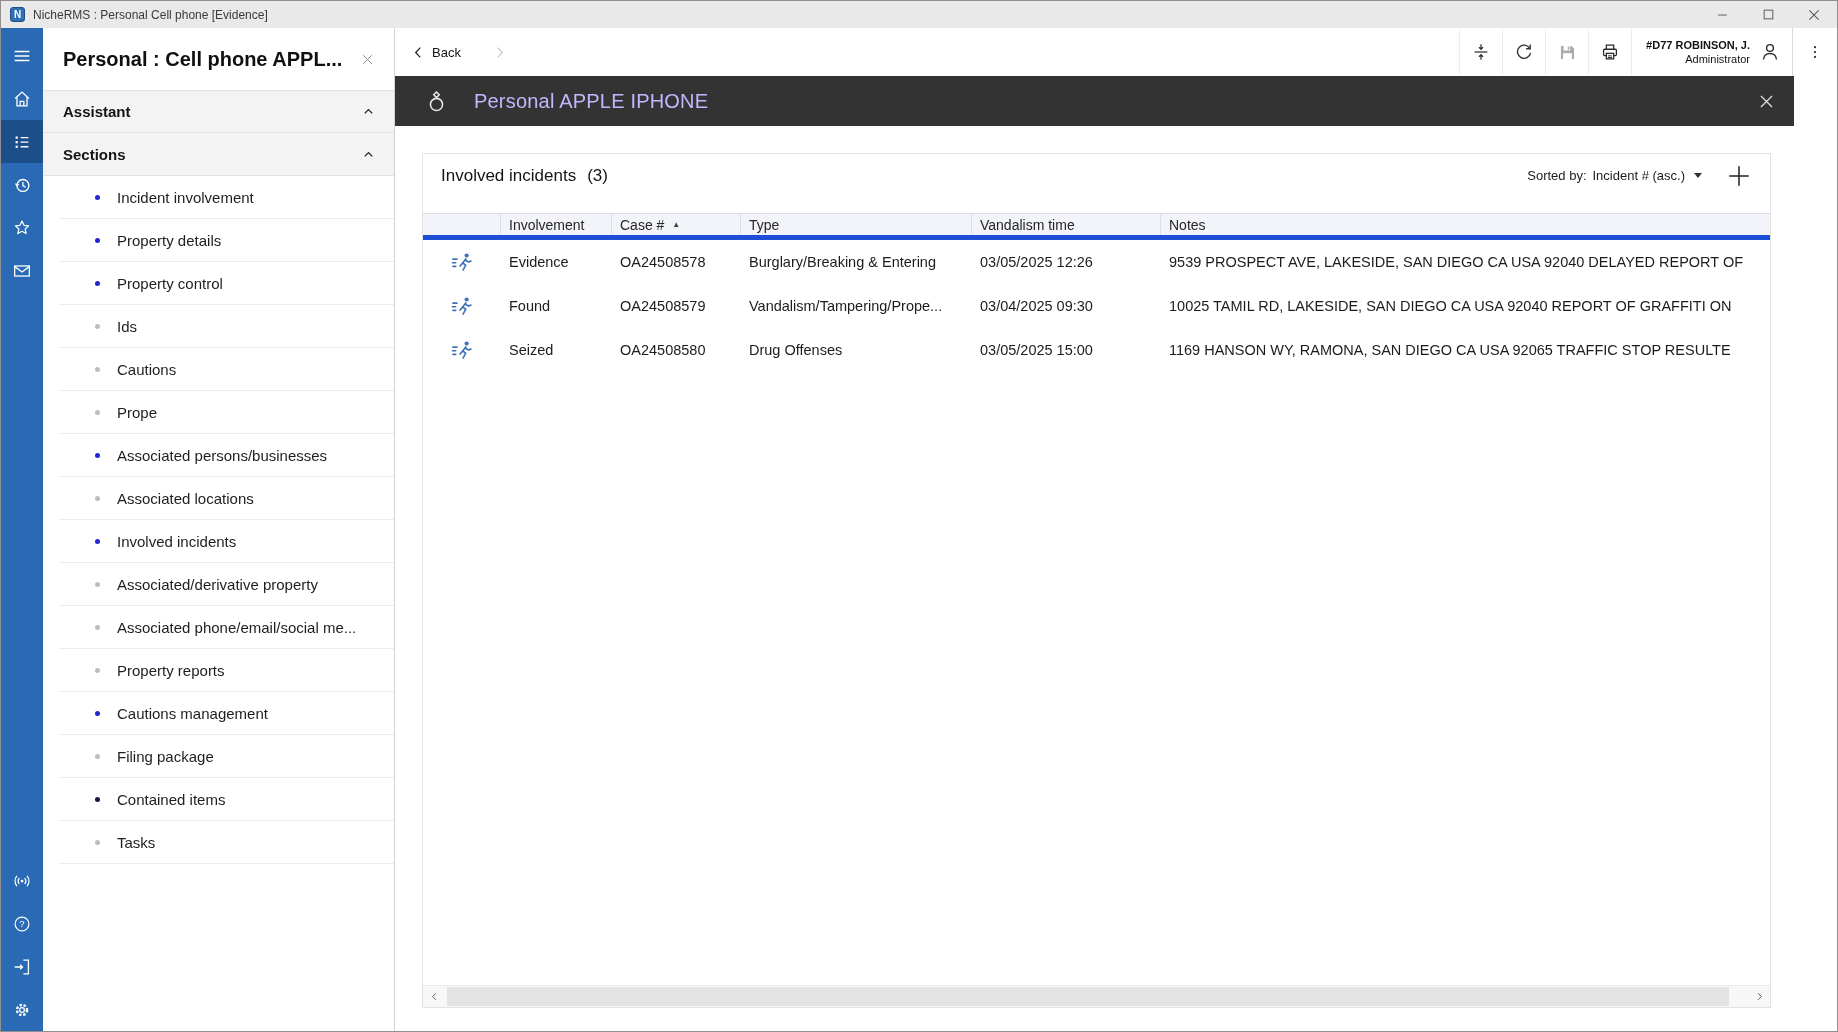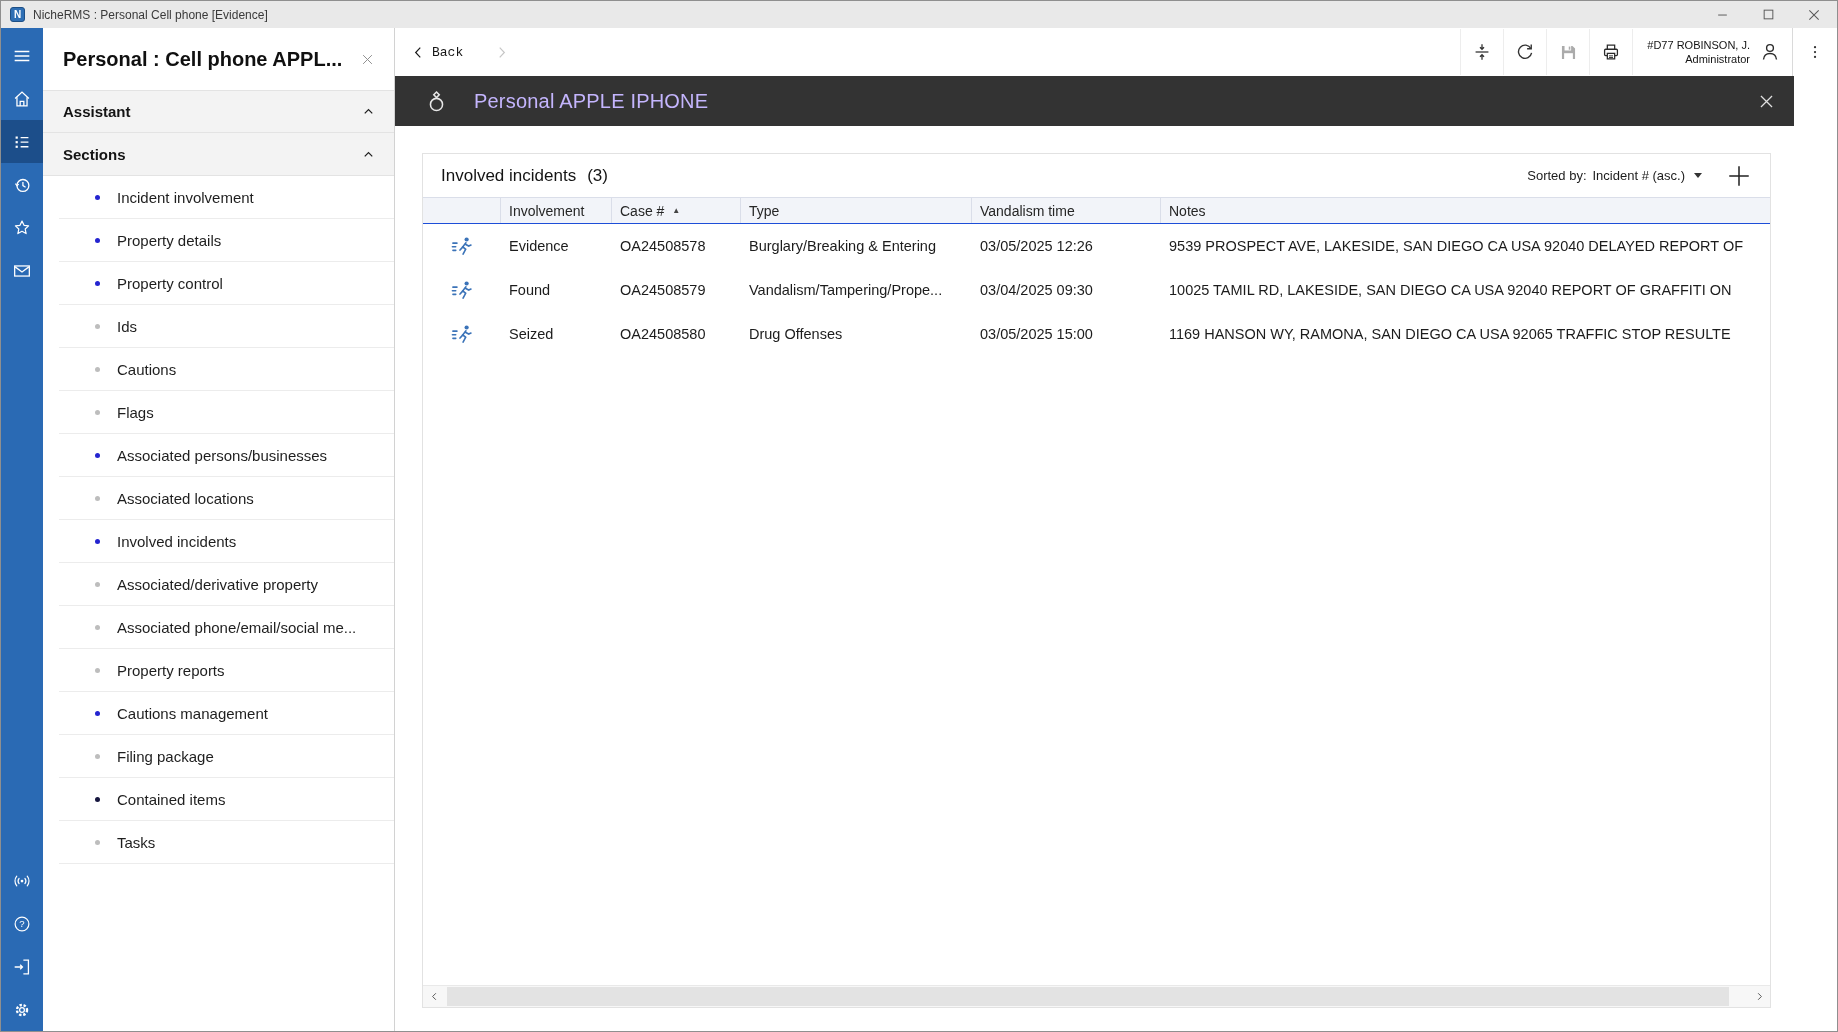--- a/index.html
+++ b/index.html
@@ -39,28 +39,28 @@
   .pitem{height:43px;display:flex;align-items:center;border-bottom:1px solid #ececec;padding-left:36px;cursor:pointer;}
   .bullet{width:5px;height:5px;border-radius:50%;margin-right:17px;flex:0 0 auto;}
   .bullet.blue{background:var(--c-bullet-blue,#2424d0);}
   .bullet.dark{background:var(--c-bullet-dark,#16163f);}
   .bullet.gray{background:var(--c-bullet-gray,#bdbdbd);}
   .pitem-label{font-size:15px;color:#1e1e1e;white-space:nowrap;overflow:hidden;}
 
   
   .main{flex:1;position:relative;background:#fff;}
   .navbar{height:48px;display:flex;align-items:center;}
-  .back-group{display:flex;align-items:center;padding-left:15px;font-family:Liberation Mono, monospace;}
+  .back-group{display:flex;align-items:center;padding-left:15px;}
   .back-label{font-size:13px;color:#161616;margin-left:5px;}
   .fwd-btn{margin-left:30px;display:flex;}
   .nav-right{margin-left:auto;display:flex;align-items:center;height:100%;}
   .tool-btn{width:43px;height:46px;display:flex;align-items:center;justify-content:center;border-left:1px solid #ededed;}
   .user-block{display:flex;align-items:center;gap:8px;height:46px;border-left:1px solid #ededed;padding:0 10px 0 14px;}
   .user-text{text-align:right;font-size:11px;line-height:1.3;color:#141414;}
-  .user-name{font-weight:normal;}
+  .user-name{font-weight:bold;}
   .kebab-cell{width:45px;height:48px;border-left:1px solid #dadada;display:flex;align-items:center;justify-content:center;}
 
   
   .record-bar{position:absolute;top:48px;left:0;width:1399px;height:50px;background:var(--c-darkbar,#333333);
               display:flex;align-items:center;}
   .record-icon{margin-left:29px;display:flex;}
   .record-title{margin-left:25px;font-size:20px;color:#c4b5fd;letter-spacing:.2px;}
   .record-close{position:absolute;right:15px;top:12px;width:26px;height:26px;display:flex;align-items:center;justify-content:center;}
 
   
@@ -70,21 +70,21 @@
   .card-title{font-size:17px;color:#141414;}
   .card-count{margin-left:11px;font-size:17px;color:#141414;}
   .sorted{margin-left:auto;display:flex;align-items:center;cursor:pointer;}
   .sorted-label{font-size:13px;color:#1c1c1c;}
   .sorted-value{font-size:13px;color:#1c1c1c;margin-left:6px;}
   .dd-caret{width:0;height:0;border-left:4px solid transparent;border-right:4px solid transparent;
             border-top:5px solid #333;margin-left:9px;}
   .add-btn{width:42px;height:42px;margin-left:16px;display:flex;align-items:center;justify-content:center;cursor:pointer;}
 
   .tgrid{display:grid;grid-template-columns:78px 111px 129px 231px 189px minmax(0,1fr);}
-  .thead{height:27px;background:var(--c-thead,#f2f4f9);border-top:1px solid #dadee9;border-bottom:1px solid #1d4ed8;flex:0 0 auto;}
+  .thead{height:27px;background:var(--c-thead,#f2f4f9);border-top:1px solid #dadee9;border-bottom:5px solid #1d4ed8;flex:0 0 auto;margin-top:16px;}
   .th{display:flex;align-items:center;padding-left:8px;font-size:14px;color:#262626;border-right:1px solid #dadee9;cursor:pointer;}
   .th:last-child{border-right:none;}
   .sort-asc{font-size:8px;color:#444;margin-left:8px;}
   .rows-wrap{flex:1;overflow:hidden;}
   .trow{height:44px;align-items:center;cursor:pointer;}
   .tcell{font-size:14.5px;color:#1c1c1c;padding-left:8px;white-space:nowrap;overflow:hidden;}
   .icon-cell{display:flex;justify-content:center;padding:0;}
 
   
   .hscroll{height:22px;border-top:1px solid #e9e9e9;background:#f7f7f7;display:flex;align-items:stretch;flex:0 0 auto;}
@@ -234,21 +234,21 @@
           <div class="pitem">
             <span class="bullet gray"></span>
             <span class="pitem-label">Ids</span>
           </div>
           <div class="pitem">
             <span class="bullet gray"></span>
             <span class="pitem-label">Cautions</span>
           </div>
           <div class="pitem">
             <span class="bullet gray"></span>
-            <span class="pitem-label">Flags</span>
+            <span class="pitem-label">Prope</span>
           </div>
           <div class="pitem">
             <span class="bullet blue"></span>
             <span class="pitem-label">Associated persons/businesses</span>
           </div>
           <div class="pitem">
             <span class="bullet gray"></span>
             <span class="pitem-label">Associated locations</span>
           </div>
           <div class="pitem">

